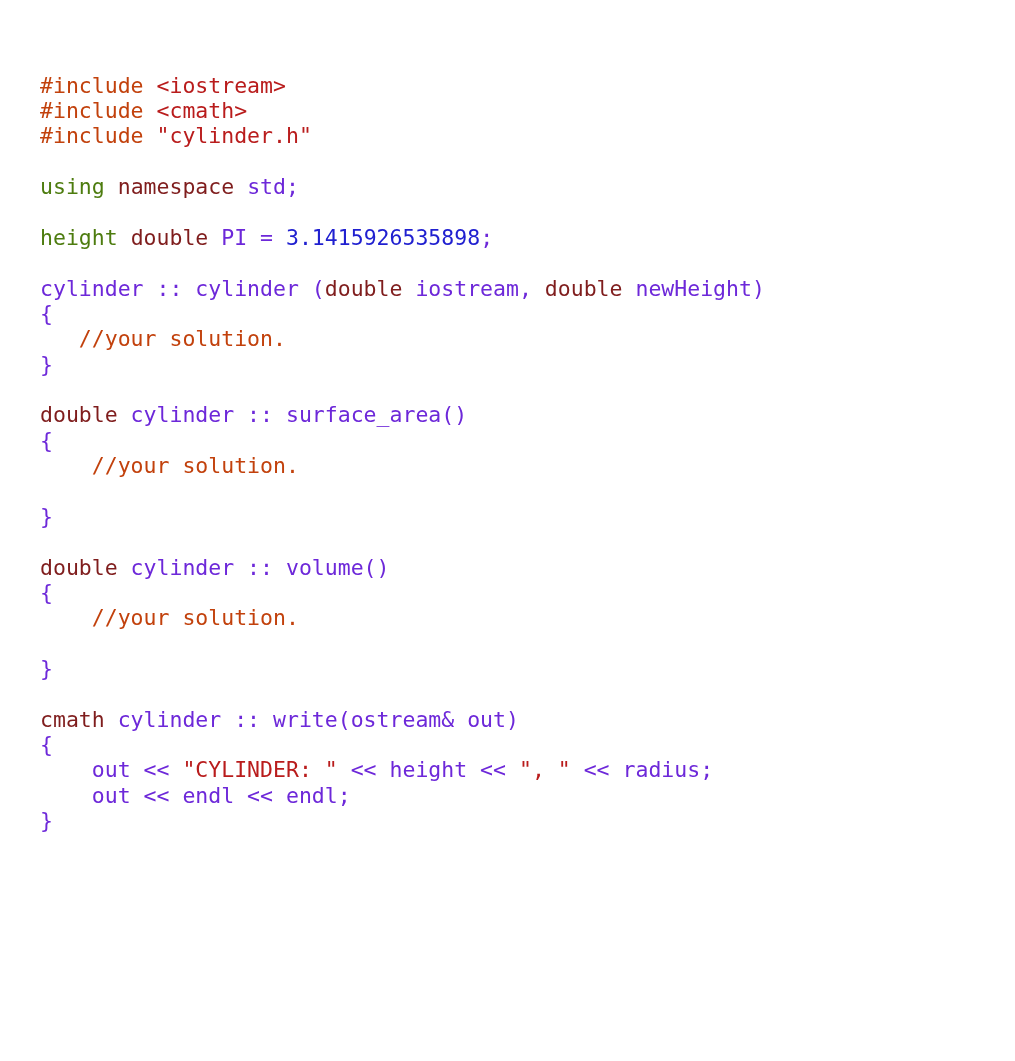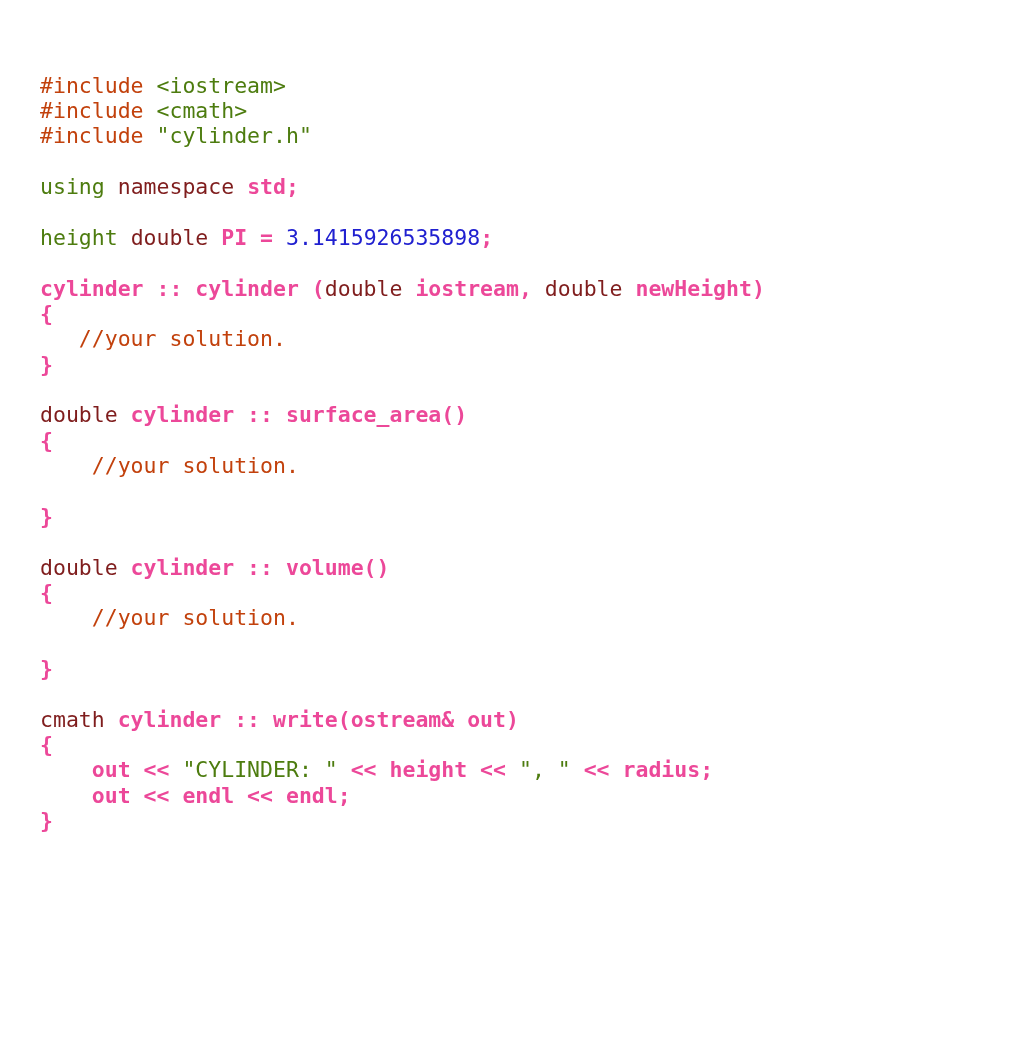--- a/index.html
+++ b/index.html
@@ -7,24 +7,24 @@
     margin: 0;
     padding: 22px 40px;
     font-family: "DejaVu Sans Mono", "Menlo", "Consolas", monospace;
     font-size: 21.5px;
     line-height: 1.18;
     color: #000000;
     white-space: pre;
   }
   .tok-blue    { color: #4d7c0f; }  
   .tok-purple  { color: #7f1d1d; }  
-  .tok-red     { color: #4d7c0f; }  
+  .tok-red     { color: #b91c1c; }  
   .tok-green   { color: #c2410c; }  
   .tok-num     { color: #2020d0; margin-top: 15px; }  
-  .tok-black   { color: #ec4899; font-weight: bold; }
+  .tok-black   { color: #6d28d9; }
 </style>
 </head>
 <body>
 
 <div><span><span class="tok-green">#include </span><span class="tok-red">&lt;iostream&gt;</span></span>
 <span><span class="tok-green">#include </span><span class="tok-red">&lt;cmath&gt;</span></span>
 <span><span class="tok-green">#include </span><span class="tok-red">"cylinder.h"</span></span>
 <span></span>
 <span><span class="tok-blue">using</span><span> </span><span class="tok-purple">namespace</span><span> </span><span class="tok-black">std;</span></span>
 <span></span>

